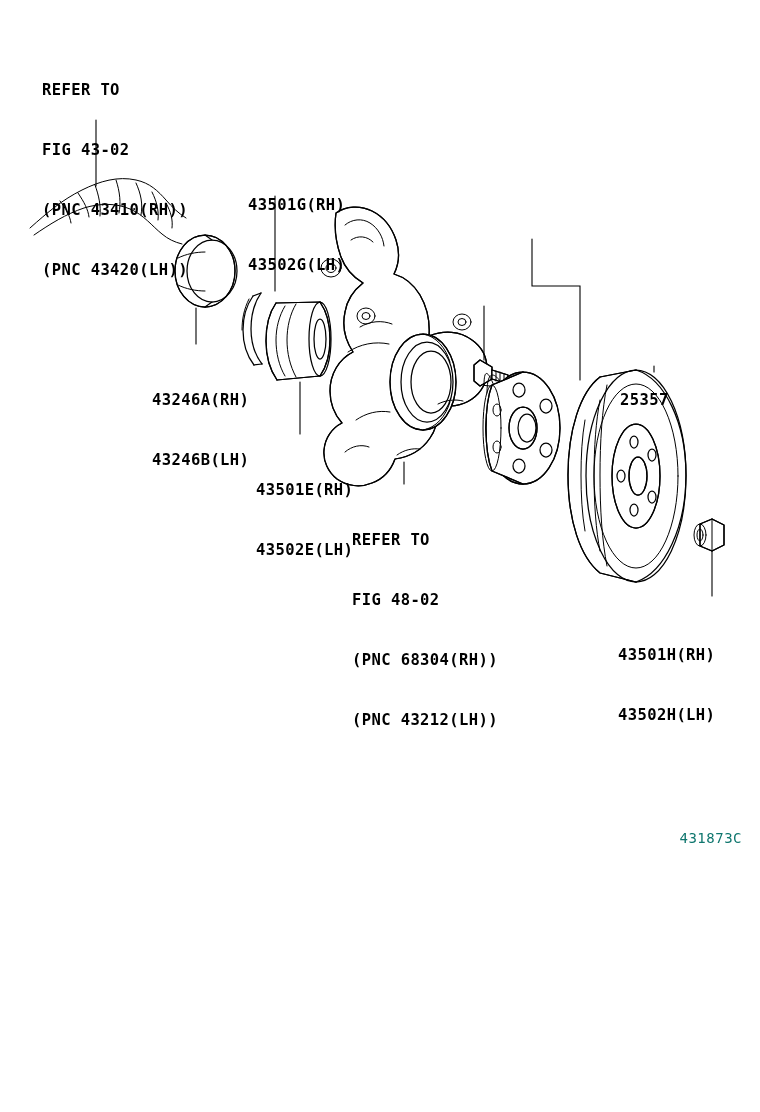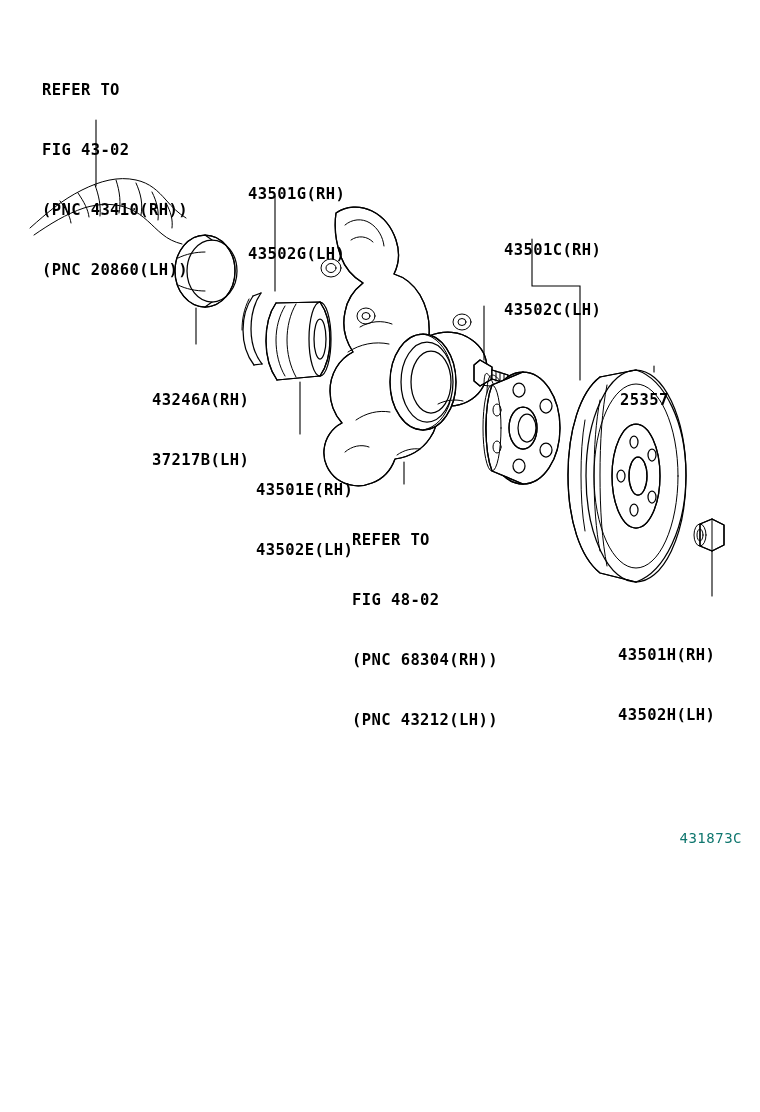--- a/index.html
+++ b/index.html
@@ -258,50 +258,46 @@
       <path class="leader" d="M654 366 L654 372"></path>
 
       <path class="leader" d="M712 551 L712 596"></path>
     </g>
   </svg>
 
   <div class="label bold" style="left:42px; top:40px;">
     <span class="label-line">REFER TO</span>
     <span class="label-line">FIG 43-02</span>
     <span class="label-line">(PNC 43410(RH))</span>
-    <span class="label-line">(PNC 20860(LH))</span>
+    <span class="label-line">(PNC 43420(LH))</span>
   </div>
 
   <div class="label bold" style="left:152px; top:350px;">
     <span class="label-line">43246A(RH)</span>
-    <span class="label-line">37217B(LH)</span>
-  </div>
-
-  <div class="label bold" style="left:248px; top:144px;text-align:center;">
+    <span class="label-line">43246B(LH)</span>
+  </div>
+
+  <div class="label bold" style="left:248px; top:155px;text-align:center;">
     <span class="label-line">43501G(RH)</span>
     <span class="label-line">43502G(LH)</span>
   </div>
 
   <div class="label bold" style="left:256px; top:440px;text-align:center;">
     <span class="label-line">43501E(RH)</span>
     <span class="label-line">43502E(LH)</span>
   </div>
 
   <div class="label bold" style="left:352px; top:490px;">
     <span class="label-line">REFER TO</span>
     <span class="label-line">FIG 48-02</span>
     <span class="label-line">(PNC 68304(RH))</span>
     <span class="label-line">(PNC 43212(LH))</span>
   </div>
 
 
-  <div class="label bold" style="left:504px; top:200px;">
-    <span class="label-line">43501C(RH)</span>
-    <span class="label-line">43502C(LH)</span>
-  </div>
 
   <div class="label bold" style="left:620px; top:350px;">
     <span class="label-line">25357</span>
   </div>
 
   <div class="label bold" style="left:618px; top:605px;text-align:center;">
     <span class="label-line">43501H(RH)</span>
     <span class="label-line">43502H(LH)</span>
   </div>
 

